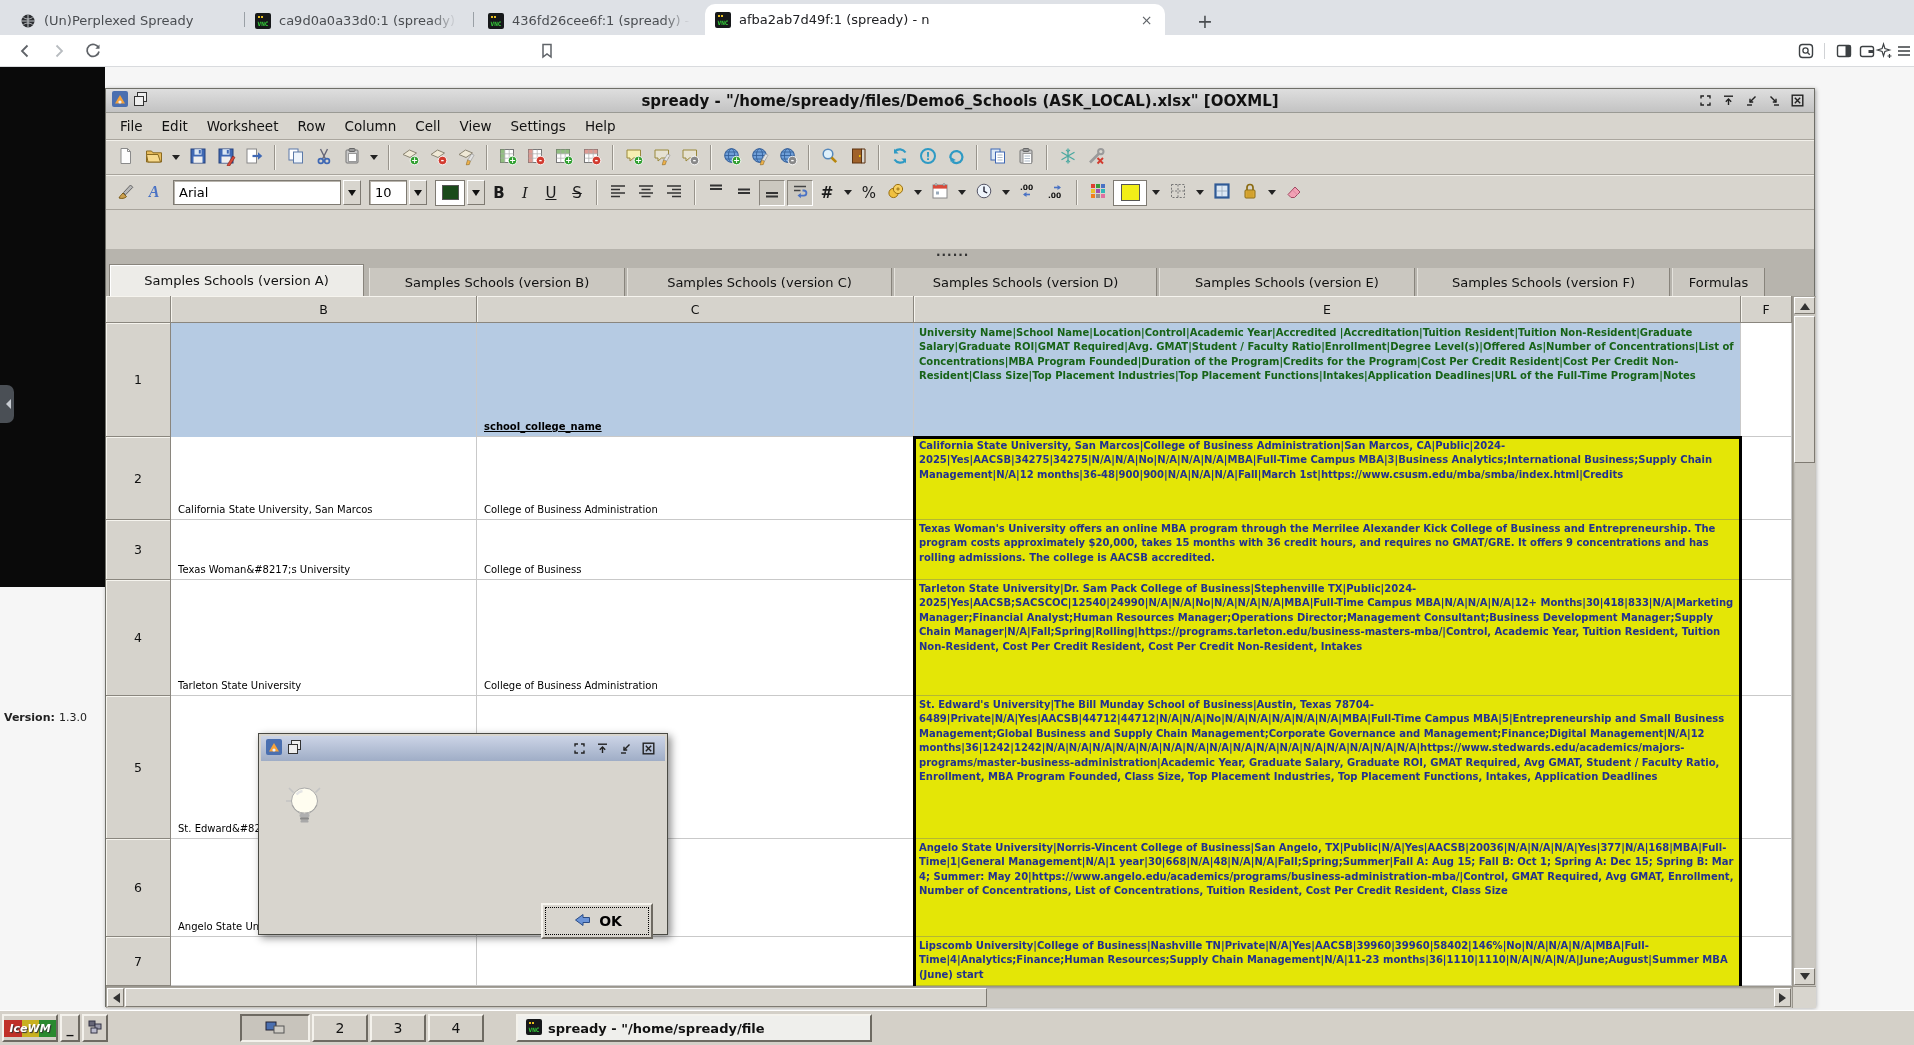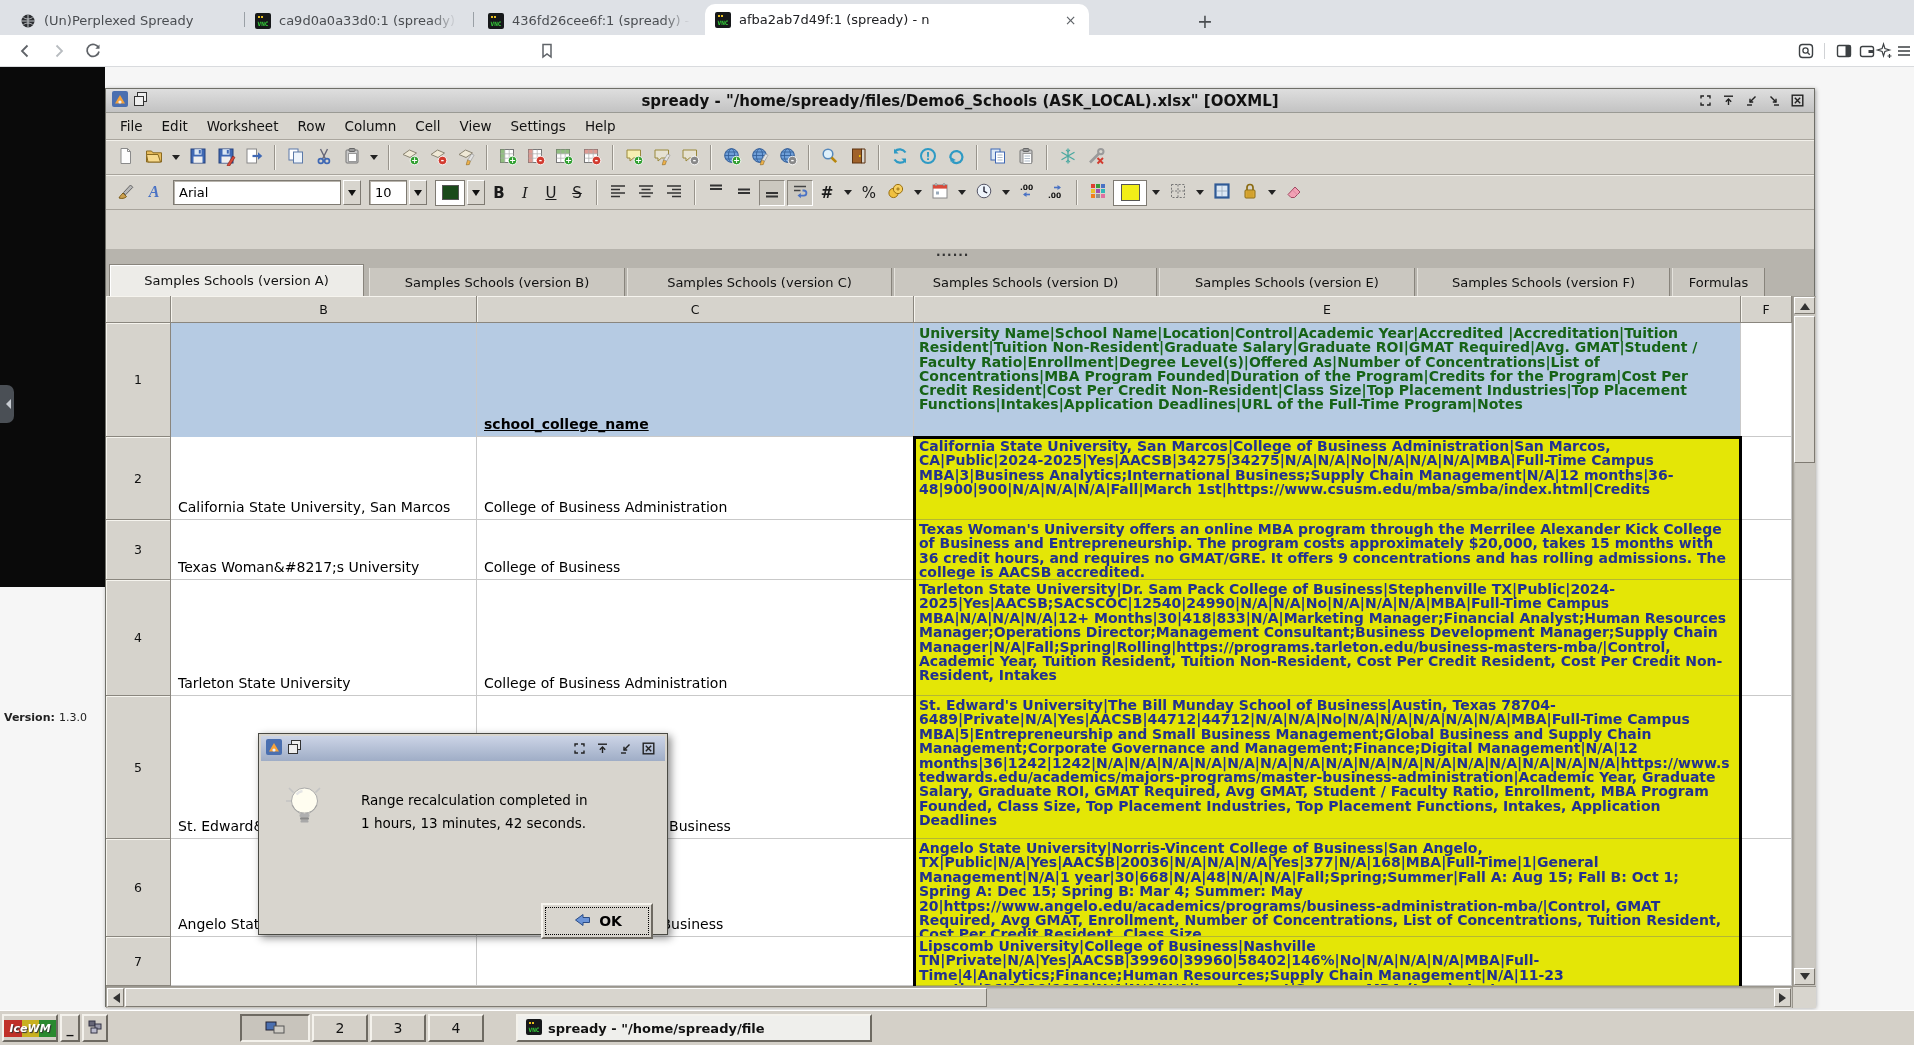--- a/index.html
+++ b/index.html
@@ -77,21 +77,21 @@
     padding:0 6px;white-space:nowrap}
   .sheettab.active{top:15px;height:32px;background:#edecE8;background:#edece8;border:1px solid #88847c;
     border-bottom:none;box-shadow:inset 1px 1px 0 #fff;z-index:2}
 
   
   #grid{position:absolute;left:0;top:207px;width:1686px;height:690px;background:#fff;overflow:hidden}
   .hcell{position:absolute;background:#d6d3cc;border-right:1px solid #8a867e;border-bottom:1px solid #8a867e;
     box-shadow:inset 1px 1px 0 #f6f4ee;display:flex;align-items:center;justify-content:center;
     font-size:12.5px;color:#111}
   .cell{position:absolute;background:#fff;border-right:1px solid #c9c9c9;border-bottom:1px solid #c9c9c9;
-    font-size:14px;color:#000;overflow:hidden}
+    font-size:10px;color:#000;overflow:hidden}
   .cbc{display:flex;align-items:flex-end;padding:2px 4px 4px 7px;white-space:nowrap}
   .cbc.hdr{background:#b6cbe3;font-weight:bold}
   .ce{background:#e4e606;color:#22318f;font-weight:bold;line-height:14.4px;
     padding:2px 6px 2px 5px;border-bottom:1px solid #b4b733;overflow-wrap:anywhere}
   .ce.hdr{background:#b6cbe3;color:#176317;border-bottom:1px solid #9fb6d2;line-height:14.3px;padding:3px 6px 2px 5px}
   #selbox{position:absolute;left:807px;top:140px;width:829px;height:550px;border:3px solid #000;
     border-bottom:none;pointer-events:none}
   .vscroll{position:absolute;left:1686px;top:207px;width:24px;height:690px;background:#cbc8c1;
     box-shadow:inset 1px 1px 2px #9a968e;border-left:1px solid #9a968e}
   .hscroll{position:absolute;left:0;top:897px;width:1686px;height:22px;background:#cbc8c1;
@@ -152,21 +152,21 @@
       <div class="tab" style="left: 478px; width: 222px;">
         <span style="flex: 0 0 auto; width: 16px; height: 16px;"><svg width="16" height="16" viewBox="0 0 16 16" xmlns="http://www.w3.org/2000/svg">
             <rect width="16" height="16" rx="2" fill="#16181a"></rect>
             <rect x="3" y="3" width="2" height="2" fill="#e8c020"></rect>
             <rect x="6" y="3" width="2" height="2" fill="#e8c020"></rect>
             <text x="8" y="12.5" font-size="6" font-weight="bold" text-anchor="middle" fill="#35d03a" font-family="monospace">VNC</text>
           </svg></span>
         <span class="t">436fd26cee6f:1 (spready) - noVN</span>
       </div>
       <span class="tabsep" style="left: 706px;"></span>
-      <div class="tab active" style="left: 705px; width: 384px;">
+      <div class="tab active" style="left: 705px; width: 460px;">
         <span style="flex: 0 0 auto; width: 16px; height: 16px;"><svg width="16" height="16" viewBox="0 0 16 16" xmlns="http://www.w3.org/2000/svg">
             <rect width="16" height="16" rx="2" fill="#16181a"></rect>
             <rect x="3" y="3" width="2" height="2" fill="#e8c020"></rect>
             <rect x="6" y="3" width="2" height="2" fill="#e8c020"></rect>
             <text x="8" y="12.5" font-size="6" font-weight="bold" text-anchor="middle" fill="#35d03a" font-family="monospace">VNC</text>
           </svg></span>
         <span class="t">afba2ab7d49f:1 (spready) - n</span>
         <span class="tabclose">×</span>
       </div>
       <div class="abs" style="left: 1192px; top: 8px; width: 26px; height: 26px; display: flex; align-items: center; justify-content: center; font-size: 19px; color: rgb(74, 77, 81);">+</div>
@@ -868,24 +868,20 @@
       <div id="dlg-body">
         <span class="abs" style="left:22px;top:22px" id="bulb-holder"><svg width="44" height="42" viewBox="0 0 44 42" xmlns="http://www.w3.org/2000/svg">
               <path d="M6 5l4.5 4.5M37 5l-4.5 4.5M3 18h6" stroke="#c4c4c4" stroke-width="1.6"></path>
         <circle cx="21.5" cy="18" r="13" fill="#fffdf0" stroke="#aaa"></circle>
         <path d="M13.5 11.5a10 10 0 0 1 6-3.5" stroke="#e4e4e4" stroke-width="2.4" fill="none"></path>
         <path d="M9.5 22a13 13 0 0 0 24 0" fill="none" stroke="#999" stroke-width=".8"></path>
         <rect x="16.5" y="31" width="10" height="3" rx="1.2" fill="#b0b0b0"></rect>
         <rect x="17" y="34.2" width="9" height="2.6" rx="1.2" fill="#8a8a8a"></rect>
         <rect x="17.5" y="37" width="8" height="2.6" rx="1.2" fill="#a8a8a8"></rect>
             </svg></span>
-        <div id="dlg-text">
-          <div>Range recalculation completed in</div>
-          <div>1 hours, 13 minutes, 42 seconds.</div>
-        </div>
         <div id="okbtn">
           <span id="ok-arrow"><svg width="20" height="20" viewBox="0 0 20 20" xmlns="http://www.w3.org/2000/svg">
                 <path d="M11 4.5v3h6.5v5H11v3l-7.5-5.5z" fill="#6b93d6" stroke="#2a4c86"></path>
               </svg></span>
           <span>OK</span>
         </div>
       </div>
     </div>
   </div>
 

